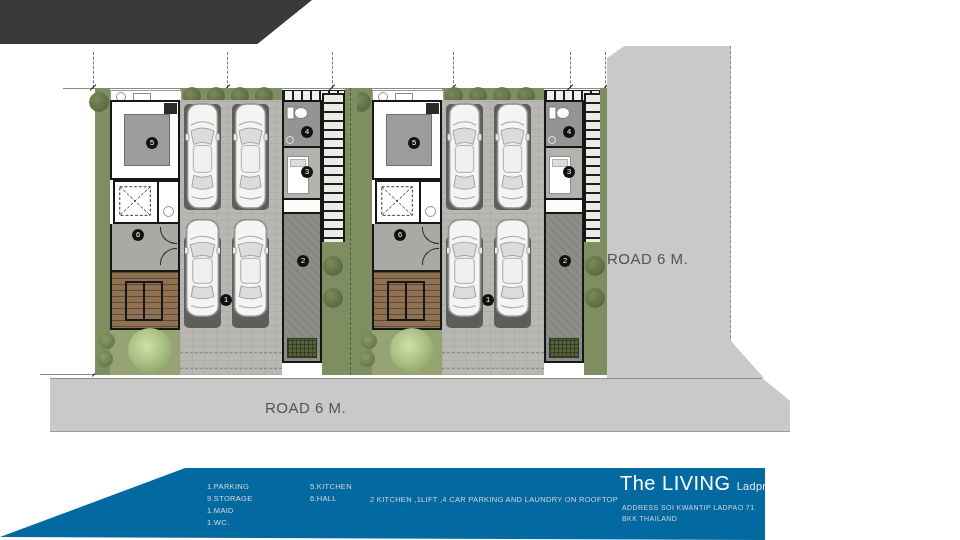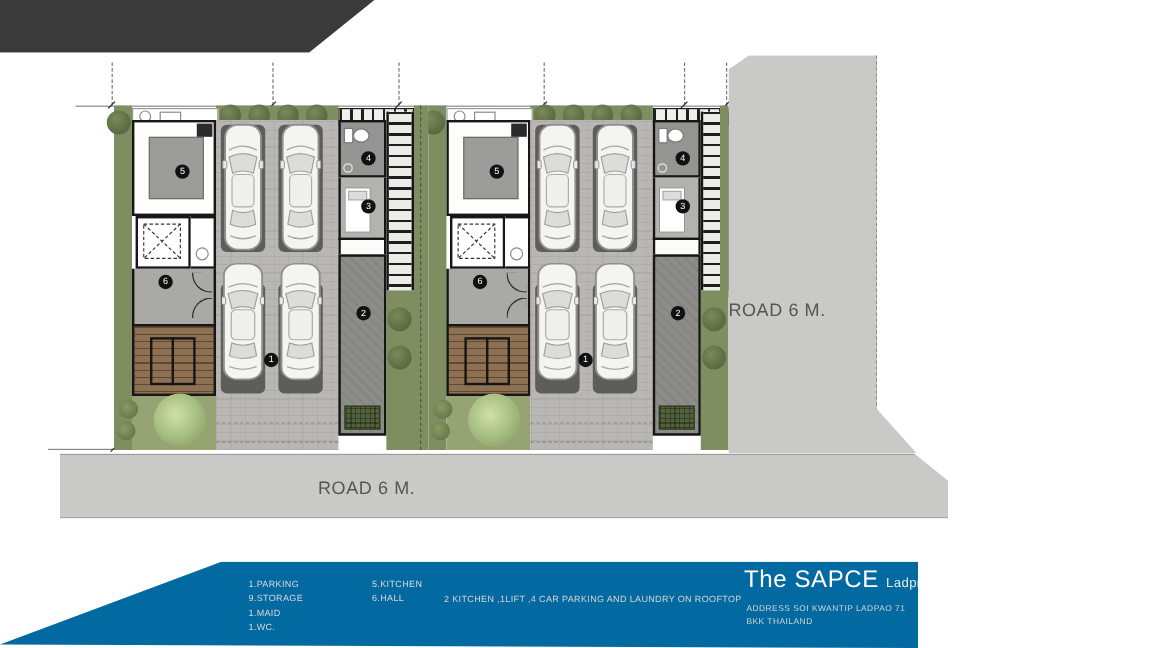--- a/index.html
+++ b/index.html
@@ -363,21 +363,21 @@
       <div>1.WC.</div>
     </div>
     <div class="legend-col" style="left:265px;margin-left:45px;">
       <div>5.KITCHEN</div>
       <div>6.HALL</div>
     </div>
     <div class="summary">
       <div>2 KITCHEN ,1LIFT ,4 CAR PARKING AND LAUNDRY ON ROOFTOP</div>
     </div>
     <div class="brand-name">
-      <span>The SAPCE</span>
+      <span>The LIVING</span>
       <span class="brand-sub">Ladprao 71</span>
     </div>
     <div class="brand-addr">
       <div>ADDRESS SOI KWANTIP  LADPAO 71</div>
       <div>BKK THAILAND</div>
     </div>
   </div>
 
 </div>
 

